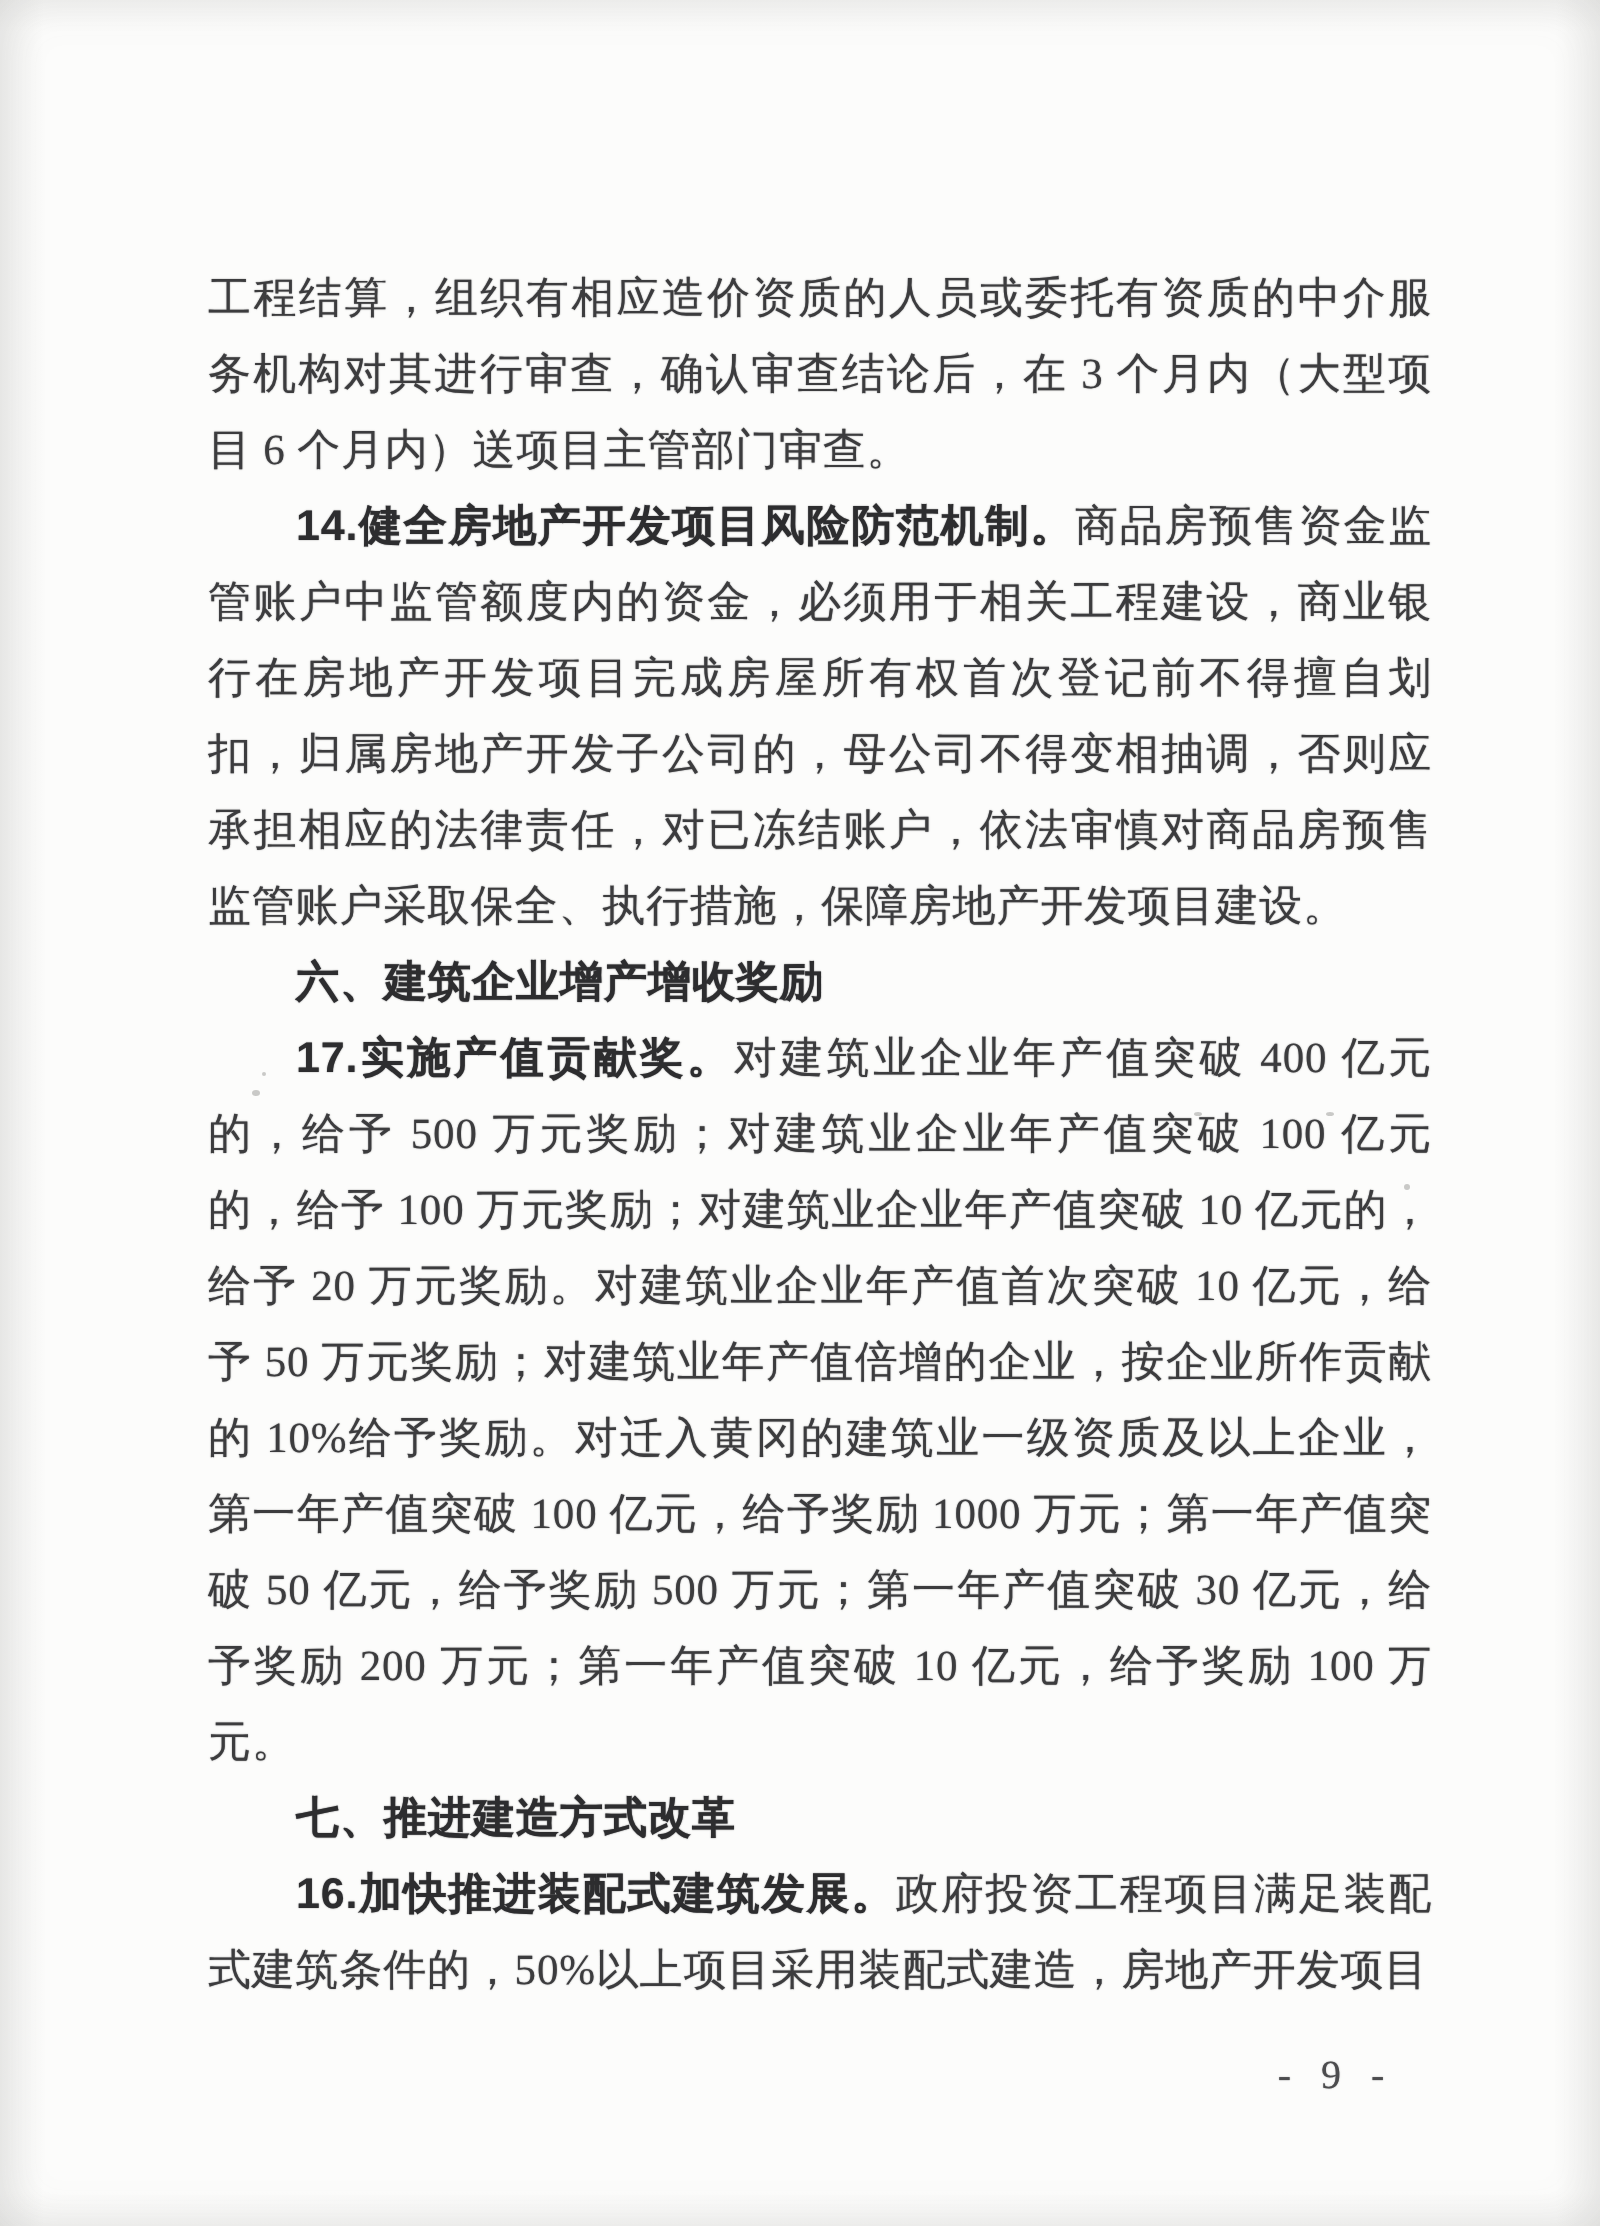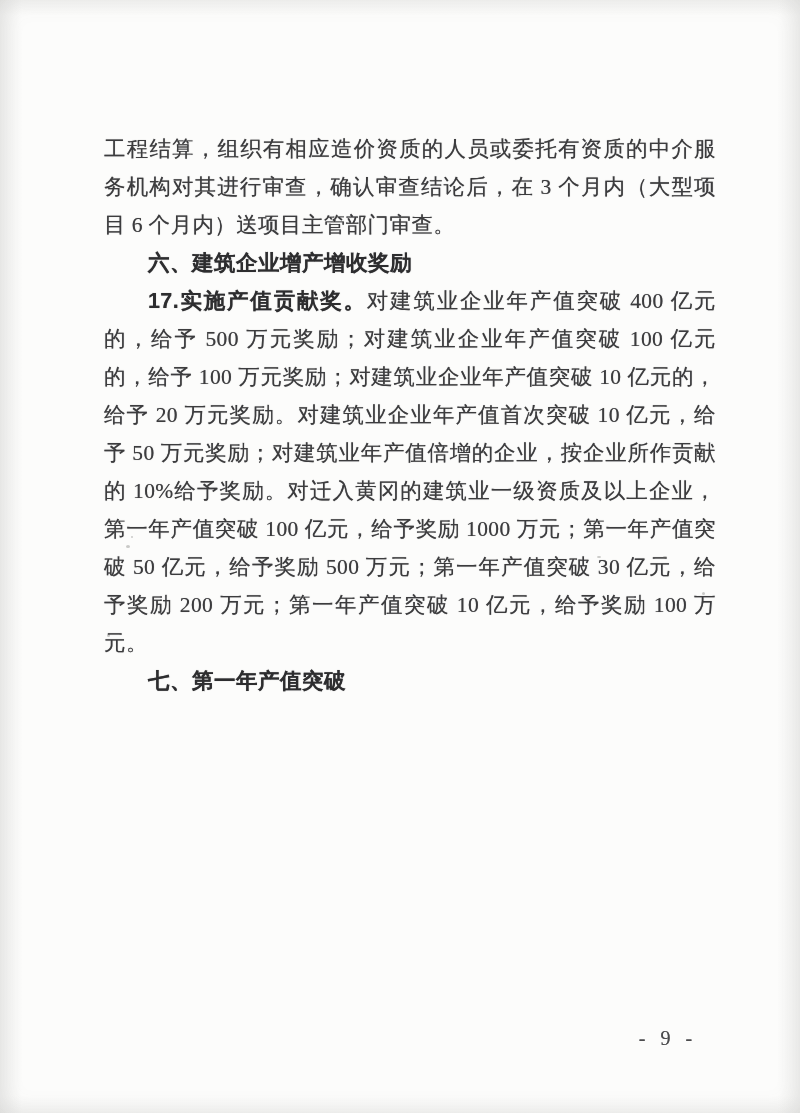--- a/index.html
+++ b/index.html
@@ -79,27 +79,29 @@
 </style>
 </head>
 <body>
 
 <div class="page">
 
   <div class="text-block">
 
     <p class="para continued">工程结算，组织有相应造价资质的人员或委托有资质的中介服务机构对其进行审查，确认审查结论后，在 3 个月内（大型项目 6 个月内）送项目主管部门审查。</p>
 
+    <p class="para"><span class="lead">14.健全房地产开发项目风险防范机制。</span><span>商品房预售资金监管账户中监管额度内的资金，必须用于相关工程建设，商业银行在房地产开发项目完成房屋所有权首次登记前不得擅自划扣，归属房地产开发子公司的，母公司不得变相抽调，否则应承担相应的法律责任，对已冻结账户，依法审慎对商品房预售监管账户采取保全、执行措施，保障房地产开发项目建设。</span></p>
 
     <h2 class="sec-heading">六、建筑企业增产增收奖励</h2>
 
     <p class="para"><span class="lead">17.实施产值贡献奖。</span><span>对建筑业企业年产值突破 400 亿元的，给予 500 万元奖励；对建筑业企业年产值突破 100 亿元的，给予 100 万元奖励；对建筑业企业年产值突破 10 亿元的，给予 20 万元奖励。对建筑业企业年产值首次突破 10 亿元，给予 50 万元奖励；对建筑业年产值倍增的企业，按企业所作贡献的 10%给予奖励。对迁入黄冈的建筑业一级资质及以上企业，第一年产值突破 100 亿元，给予奖励 1000 万元；第一年产值突破 50 亿元，给予奖励 500 万元；第一年产值突破 30 亿元，给予奖励 200 万元；第一年产值突破 10 亿元，给予奖励 100 万元。</span></p>
 
-    <h2 class="sec-heading">七、第一年产值突破</h2>
+    <h2 class="sec-heading">七、推进建造方式改革</h2>
 
+    <p class="para"><span class="lead">16.加快推进装配式建筑发展。</span><span>政府投资工程项目满足装配式建筑条件的，50%以上项目采用装配式建造，房地产开发项目</span></p>
 
   </div>
 
   <div class="page-number">- 9 -</div>
 
   <span class="speck s1"></span>
   <span class="speck s2"></span>
   <span class="speck s3"></span>
   <span class="speck s4"></span>
   <span class="speck s5"></span>

